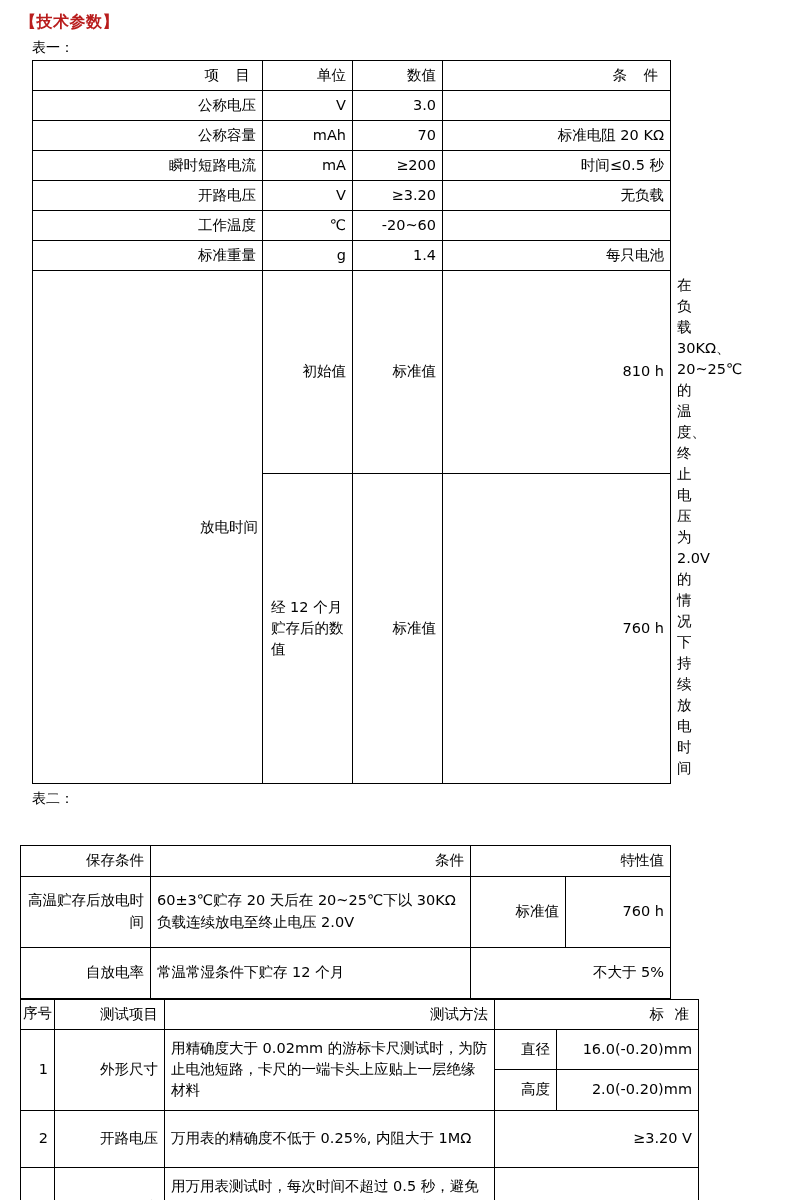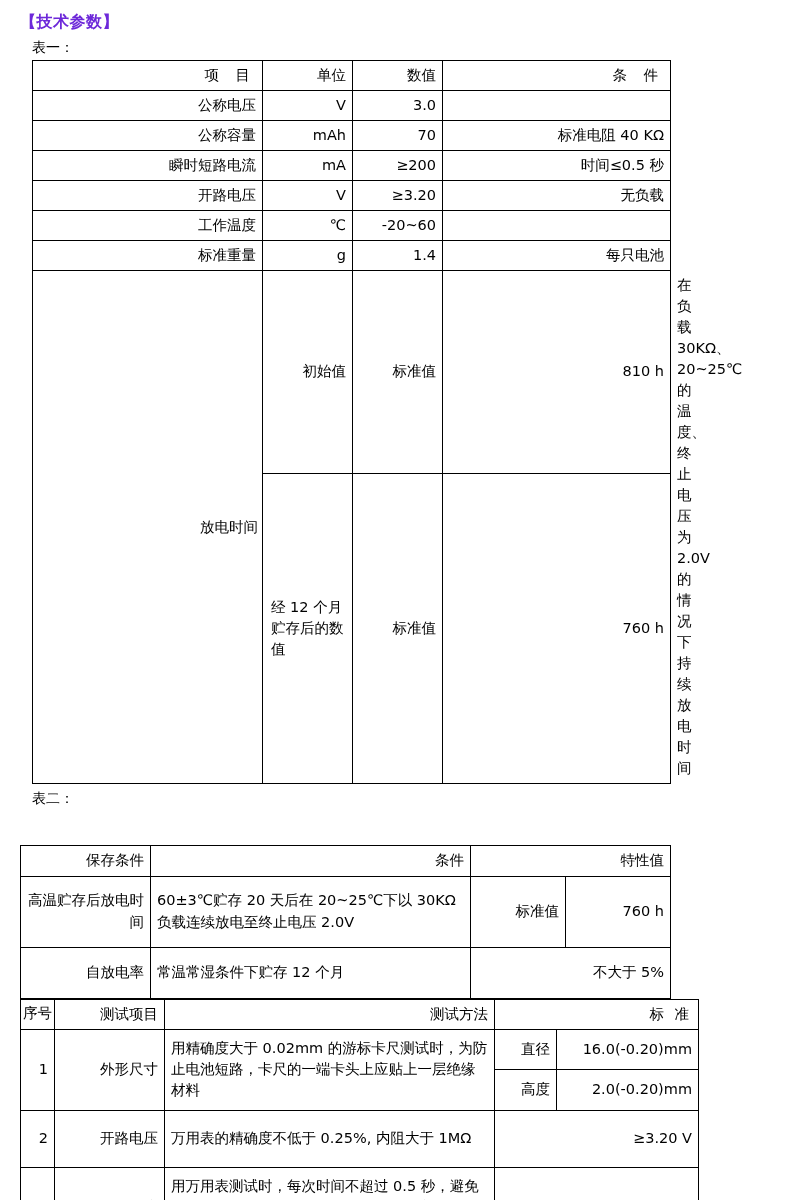--- a/index.html
+++ b/index.html
@@ -13,21 +13,21 @@
     font-family: "DejaVu Sans", "Liberation Sans", sans-serif;
     color: #000000;
     font-size: 14px;
   }
   .page {
     width: 787px;
     box-sizing: border-box;
     padding: 10px 14px 4px 14px;
   }
   .doc-title {
-    color: #6d28d9;
+    color: #b91c1c;
     font-weight: bold;
     font-size: 16px;
     margin: 2px 0 6px 6px;
     letter-spacing: 0.5px;
   }
   .tbl-label {
     font-size: 14px;
     margin: 6px 0 3px 18px;
   }
   .tbl-label.flush {
@@ -90,21 +90,21 @@
       <tr>
         <td class="c">公称电压</td>
         <td class="c">V</td>
         <td class="c">3.0</td>
         <td class="c"></td>
       </tr>
       <tr>
         <td class="c">公称容量</td>
         <td class="c">mAh</td>
         <td class="c">70</td>
-        <td class="c">标准电阻 40 KΩ</td>
+        <td class="c">标准电阻 20 KΩ</td>
       </tr>
       <tr>
         <td class="c">瞬时短路电流</td>
         <td class="c">mA</td>
         <td class="c">≥200</td>
         <td class="c">时间≤0.5 秒</td>
       </tr>
       <tr>
         <td class="c">开路电压</td>
         <td class="c">V</td>

